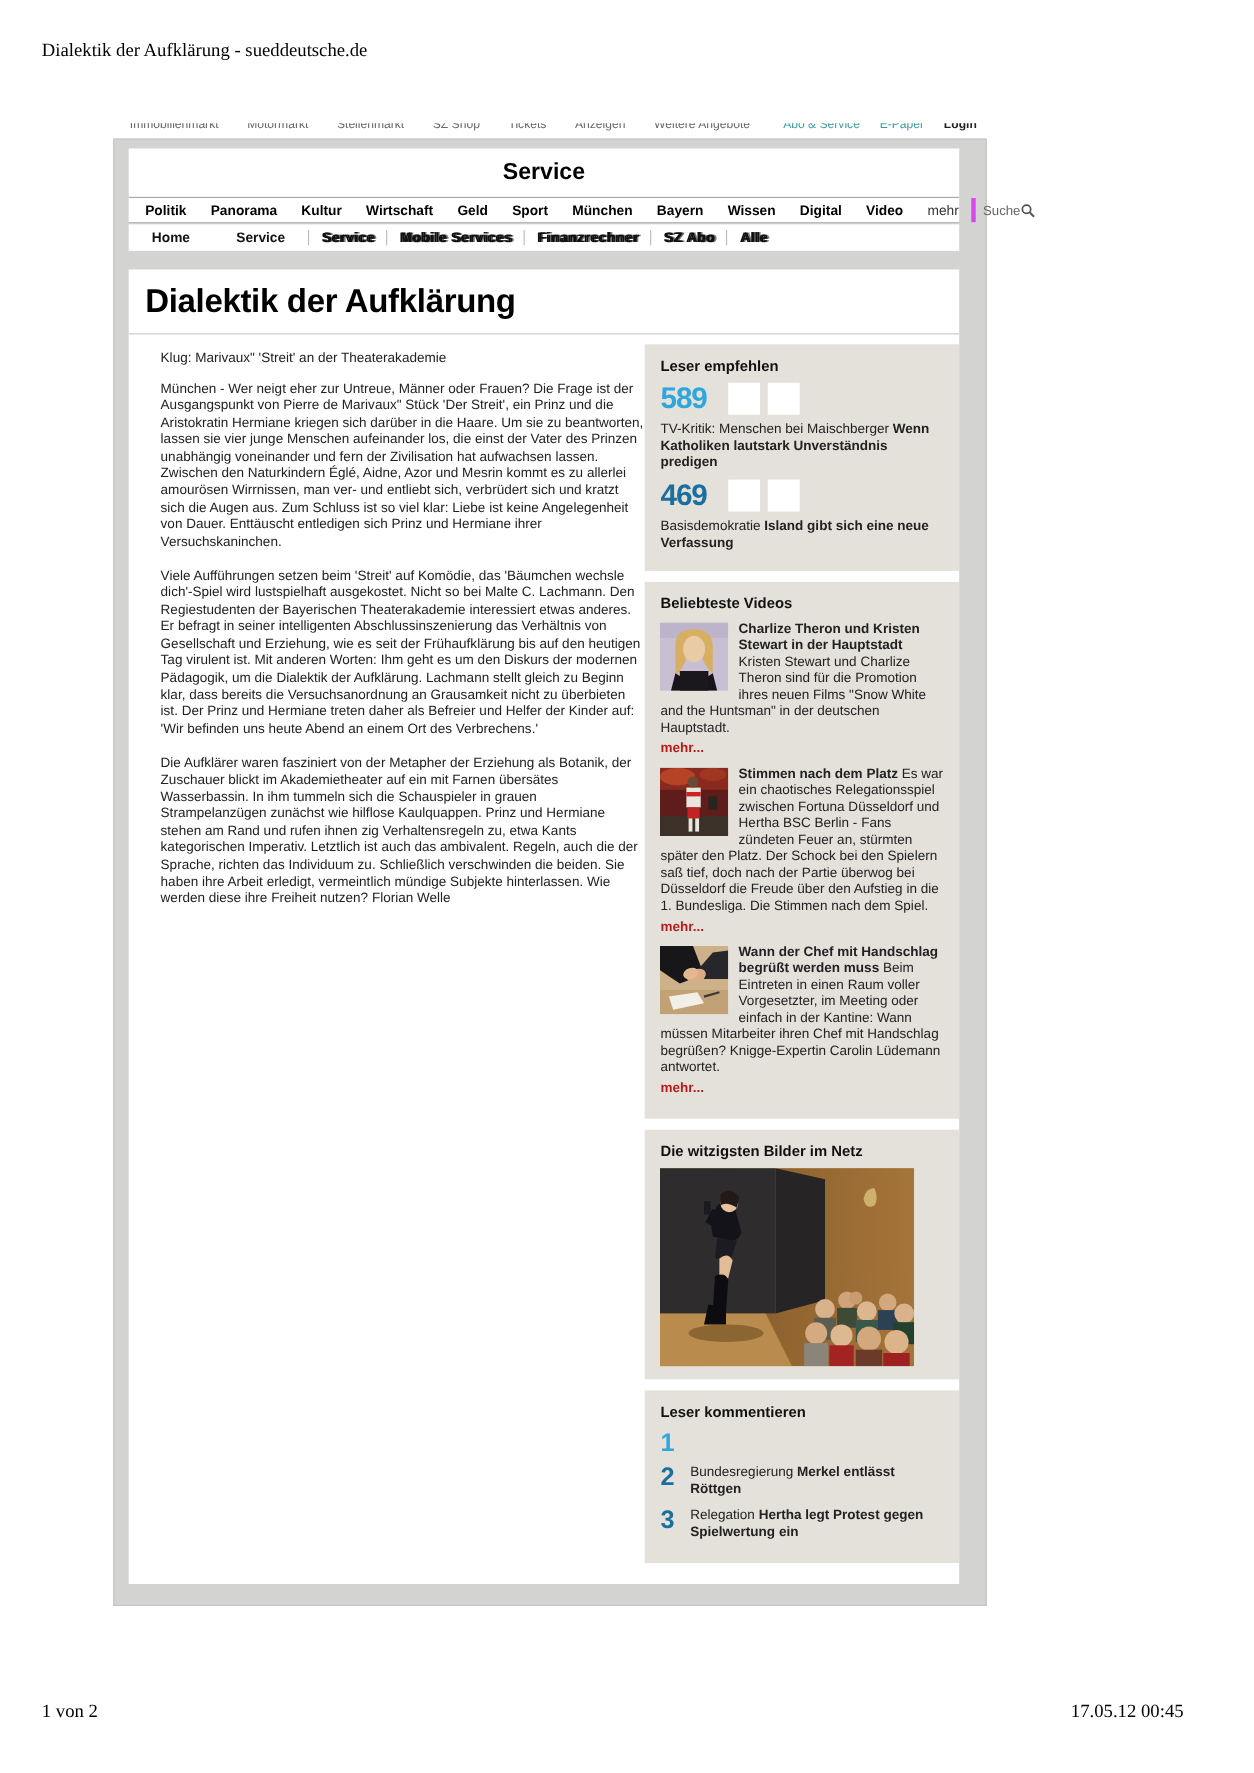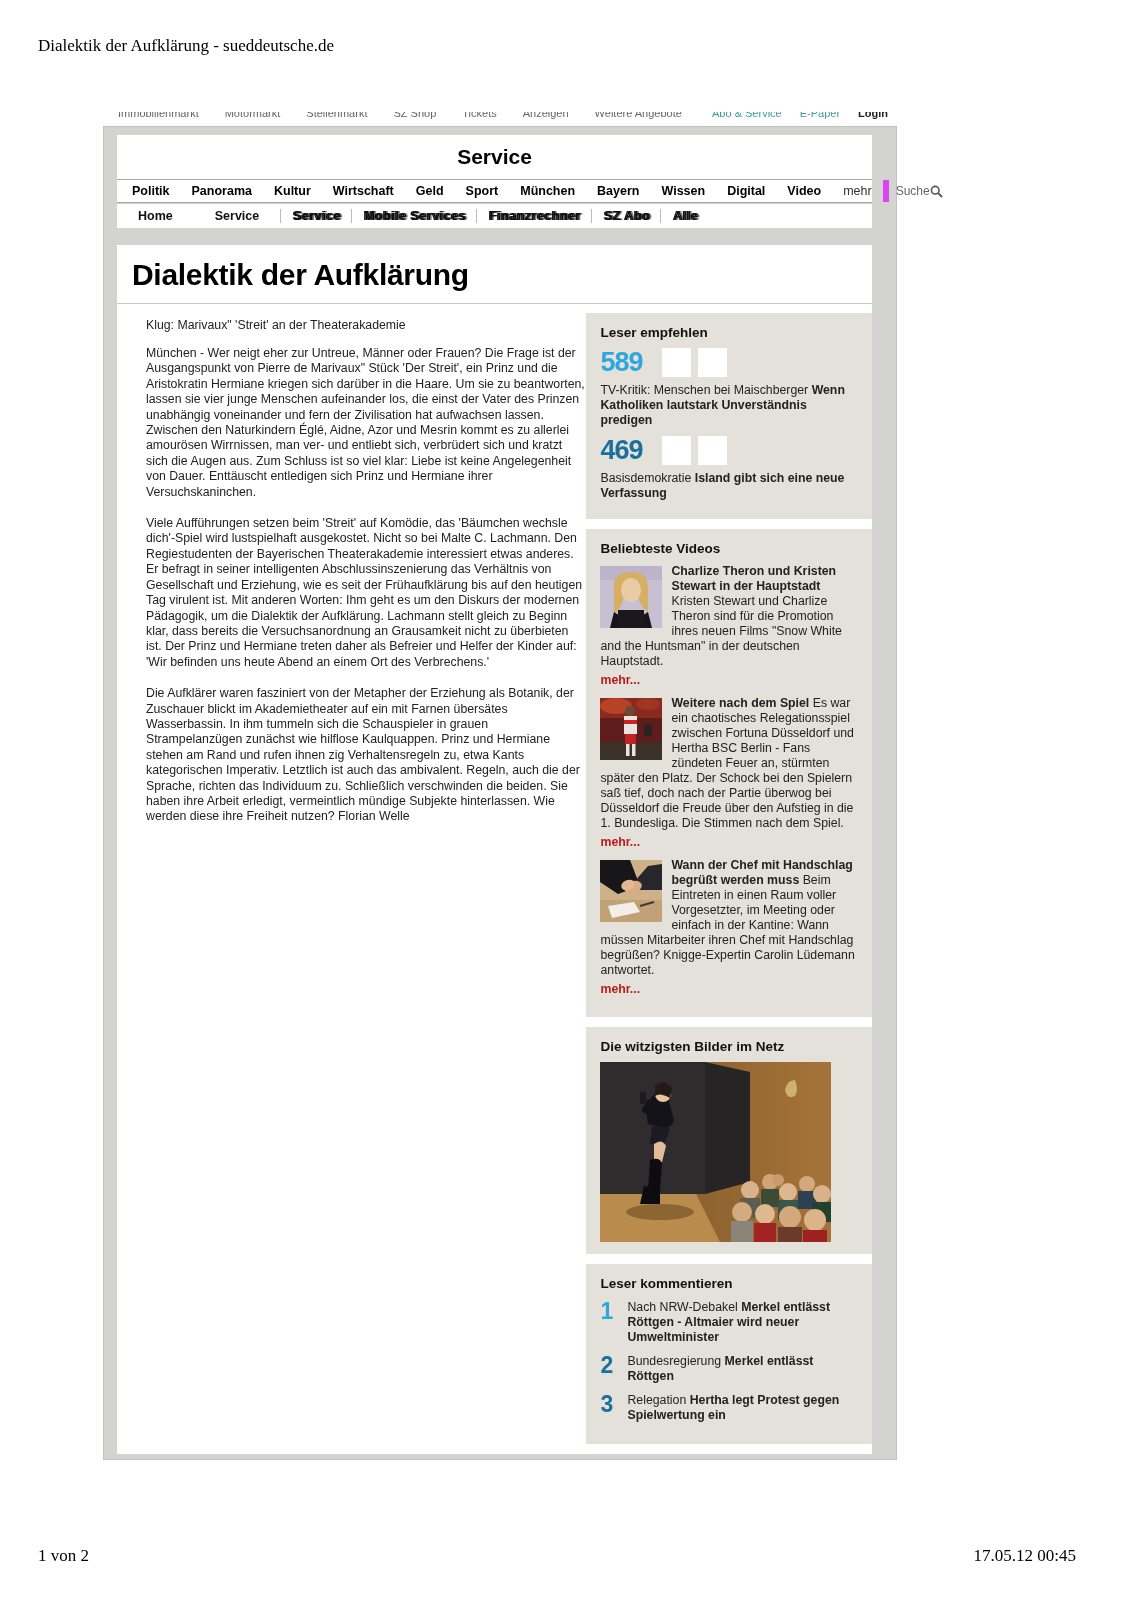--- a/index.html
+++ b/index.html
@@ -46,21 +46,21 @@
   .nav-bar{
     height:24px;background:#fff;border-top:1px solid #a8a8a8;border-bottom:1px solid #a8a8a8;
     display:flex;align-items:center;box-sizing:border-box;
   }
   .nav-item{
     font-size:12.5px;font-weight:bold;color:#000;padding:0 11px;white-space:nowrap;cursor:pointer;
   }
   .nav-item.first{padding-left:15px;}
   .nav-item.more{font-weight:normal;color:#333;}
   .search-seg{
-    margin-left:auto;border-left:6px solid #d946ef;width:104px;height:100%;
+    margin-left:auto;border-left:4px solid #d946ef;width:104px;height:100%;
     display:flex;align-items:center;padding:0 7px;box-sizing:border-box;
   }
   .search-label{font-size:12px;color:#666;}
   .search-icon{margin-left:auto;display:flex;}
   
   .sub-nav{
     height:24px;background:#fff;display:flex;align-items:center;margin-top:1px;
   }
   .subnav-item{
     font-size:12.5px;font-weight:bold;color:#111;padding:0 21px;white-space:nowrap;cursor:pointer;
@@ -240,21 +240,21 @@
                 <ellipse cx="48" cy="6" rx="12" ry="6" fill="#a83c22" opacity=".7"></ellipse>
                 <rect y="44" width="62" height="18" fill="#3c3129"></rect>
                 <rect x="24" y="18" width="13" height="18" fill="#e8e4de"></rect>
                 <rect x="24" y="22" width="13" height="4" fill="#c22"></rect>
                 <circle cx="30" cy="13" r="5" fill="#6b4a35"></circle>
                 <rect x="25" y="36" width="11" height="10" fill="#c22222"></rect>
                 <rect x="26" y="46" width="3.5" height="12" fill="#e8e4de"></rect>
                 <rect x="32" y="46" width="3.5" height="12" fill="#e8e4de"></rect>
                 <rect x="44" y="26" width="8" height="12" fill="#2a2420"></rect>
               </svg>
-              <span class="video-title">Weitere nach dem Spiel</span>
+              <span class="video-title">Stimmen nach dem Platz</span>
               <span>Es war ein chaotisches Relegationsspiel zwischen Fortuna Düsseldorf und Hertha BSC Berlin - Fans zündeten Feuer an, stürmten später den Platz. Der Schock bei den Spielern saß tief, doch nach der Partie überwog bei Düsseldorf die Freude über den Aufstieg in die 1. Bundesliga. Die Stimmen nach dem Spiel.</span>
             </div>
             <div class="more-link">mehr...</div>
 
             <div class="video-item">
               <svg class="thumb" viewBox="0 0 62 62">
                 <rect width="62" height="62" fill="#cdb188"></rect>
                 <rect y="40" width="62" height="22" fill="#c2a176"></rect>
                 <polygon points="0,0 30,0 40,26 18,34 0,22" fill="#17171a"></polygon>
                 <polygon points="62,4 62,30 40,30 34,22 48,6" fill="#26262b"></polygon>
@@ -319,24 +319,20 @@
                 <circle cx="178" cy="118" r="6" fill="#c89c70"></circle>
               </g>
             </svg>
           </div>
 
           <div class="side-box">
             <div class="side-heading">Leser kommentieren</div>
 
             <div class="comment-item">
               <div class="comment-rank accent-light">1</div>
-              <div class="comment-text">
-                <span>Nach NRW-Debakel</span>
-                <strong>Merkel entlässt Röttgen - Altmaier wird neuer Umweltminister</strong>
-              </div>
             </div>
 
             <div class="comment-item">
               <div class="comment-rank accent-dark">2</div>
               <div class="comment-text">
                 <span>Bundesregierung</span>
                 <strong>Merkel entlässt Röttgen</strong>
               </div>
             </div>
 

